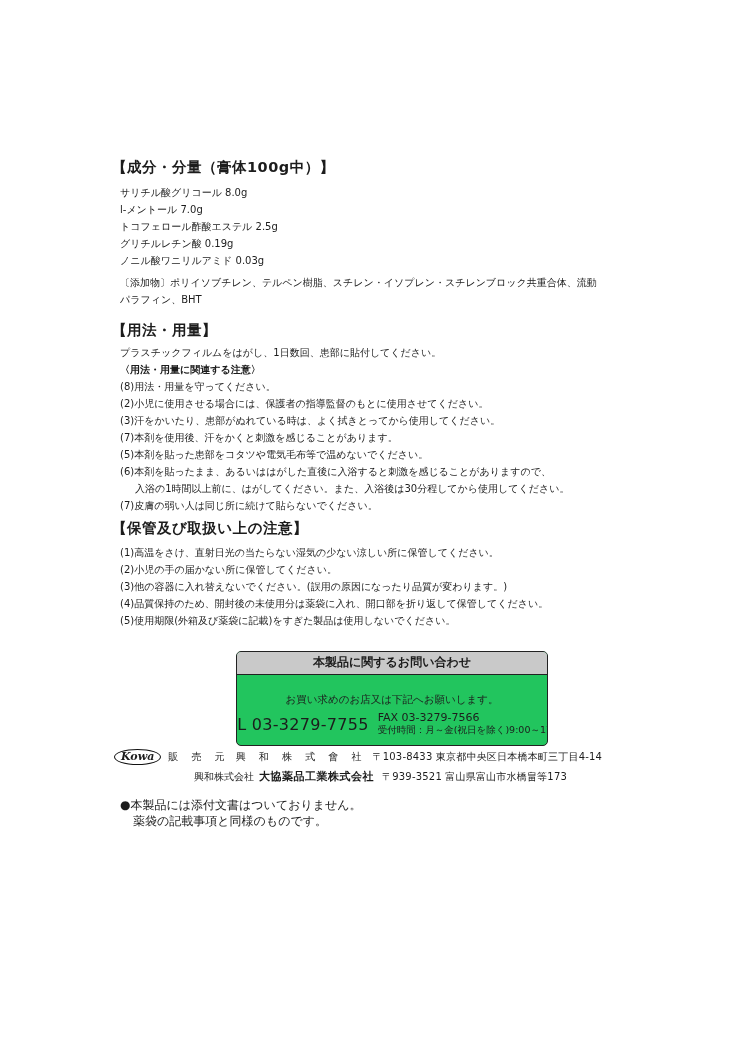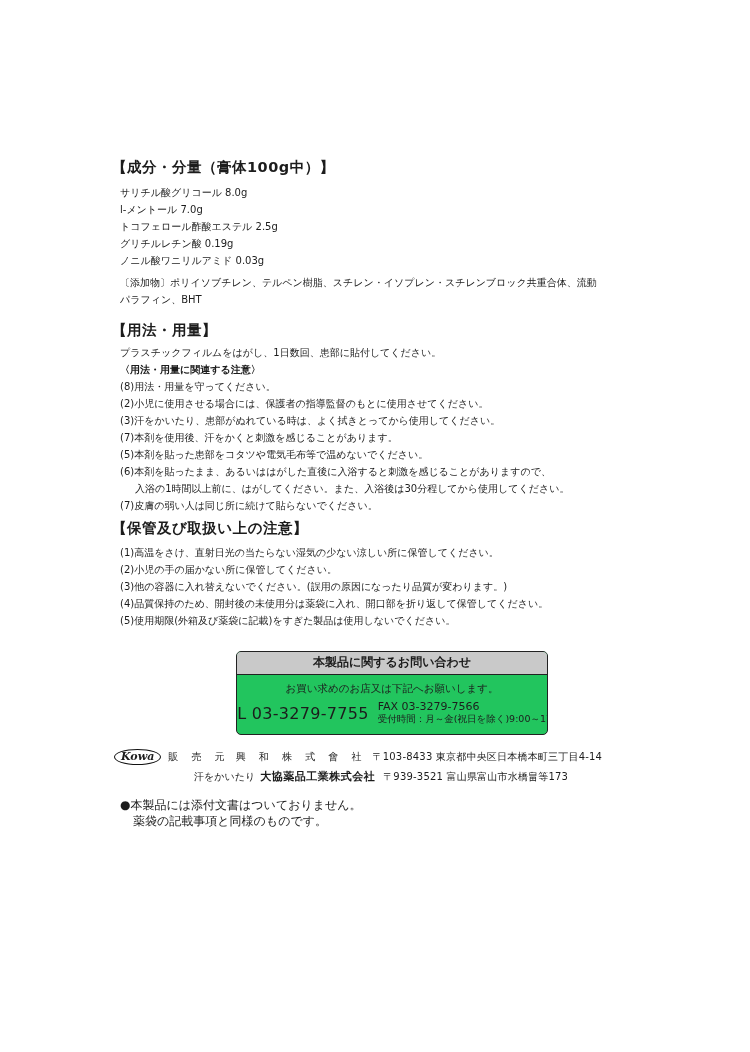--- a/index.html
+++ b/index.html
@@ -27,21 +27,21 @@
   .contact-box {
     position:absolute; left:236px; top:651px; width:312px;
     border:1.5px solid #222; border-radius:5px; overflow:hidden;
     background:#22c55e; box-sizing:border-box;
   }
   .contact-header {
     background:#c9c9c9; border-bottom:1.5px solid #222;
     text-align:center; font-weight:bold; font-size:12px;
     padding:2px 0 3px;
   }
-  .contact-body { padding:7px 6px 8px; }
+  .contact-body { padding:18px 6px 8px; }
   .contact-note { text-align:center; font-size:10.5px; }
   .contact-center { text-align:center; font-size:13.5px; font-weight:bold; margin-top:3px; letter-spacing:0.3px; white-space:nowrap; }
   .tel-row { display:flex; justify-content:center; align-items:center; gap:9px; margin-top:4px; }
   .tel { font-size:16px; letter-spacing:0.3px; white-space:nowrap; }
   .fax-col { text-align:left; }
   .fax { font-size:11px; white-space:nowrap; }
   .hours { font-size:9.5px; white-space:nowrap; }
 
   
   .company { position:absolute; left:114px; top:749px; font-size:10px; }
@@ -124,21 +124,21 @@
   </div>
 
   <div class="company">
     <div class="company-row">
       <span class="kowa-logo">Kowa</span>
       <span class="spaced">販 売 元</span>
       <span class="spaced">興 和 株 式 會 社</span>
       <span class="addr">〒103-8433 東京都中央区日本橋本町三丁目4-14</span>
     </div>
     <div class="company-row2">
-      <span class="maker-label">汗をかいたり</span>
+      <span class="maker-label">興和株式会社</span>
       <span class="maker-name">大協薬品工業株式会社</span>
       <span class="addr">〒939-3521 富山県富山市水橋畠等173</span>
     </div>
   </div>
 
   <div class="footnote">
     <div>●本製品には添付文書はついておりません。</div>
     <div class="cont">薬袋の記載事項と同様のものです。</div>
   </div>
 

